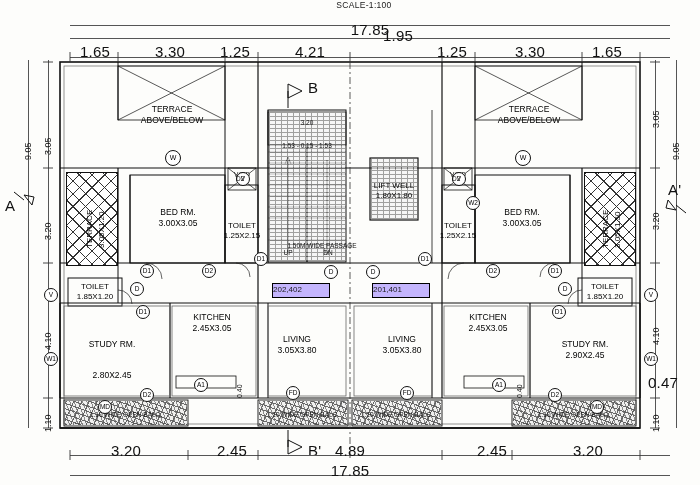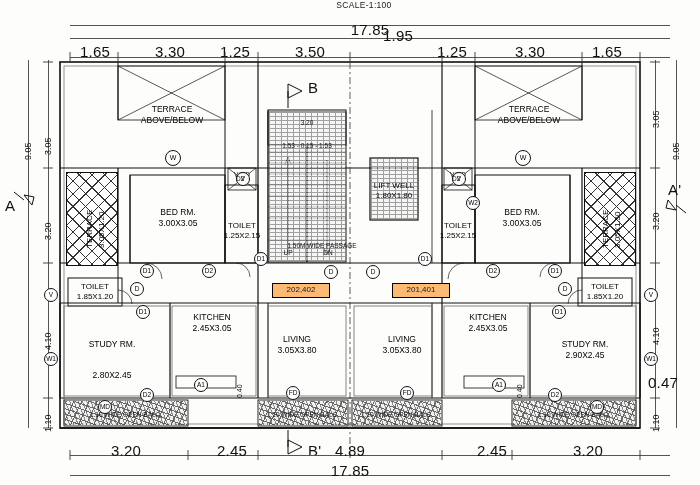--- a/index.html
+++ b/index.html
@@ -44,42 +44,42 @@
   .ctr{transform:translateX(-50%);}
   .title{font-size:8.5px;letter-spacing:.3px;}
 
   
   .mk{position:absolute;width:14px;height:14px;border:1px solid #111;
       border-radius:50%;background:#fff;font-size:7px;line-height:13px;
       text-align:center;color:#000;}
   .mk.sm{width:12px;height:12px;line-height:11px;font-size:6.5px;}
 
   
-  .unitbox{position:absolute;border:1px solid #000;background:#fdba74;
-           font-size:8px;text-align:center;line-height:12px;height:13px;}
+  .unitbox{position:absolute;border:1px solid #000;background:#c4b5fd;
+           font-size:8px;text-align:left;line-height:12px;height:13px;}
 
   .svgwrap{position:absolute;left:0;top:0;width:700px;height:485px;
            pointer-events:none;}
 </style>
 </head>
 <body>
 
 <div id="plan">
 
   <div class="t title ctr" style="left:364px;top:1px;">SCALE-1:100</div>
 
   <div class="ln hl thin" style="left:70px;top:25px;width:600px;"></div>
   <div class="t dim ctr" style="left:370px;top:22px;">17.85</div>
   <div class="ln hl thin" style="left:70px;top:38px;width:600px;"></div>
 
   <div class="ln hl thin" style="left:70px;top:57px;width:600px;"></div>
   <div class="t dim ctr" style="left:95px;top:44px;">1.65</div>
   <div class="t dim ctr" style="left:170px;top:44px;">3.30</div>
   <div class="t dim ctr" style="left:235px;top:44px;">1.25</div>
-  <div class="t dim ctr" style="left:310px;top:44px;">3.50</div>
+  <div class="t dim ctr" style="left:310px;top:44px;">4.21</div>
   <div class="t dim ctr" style="left:398px;top:28px;">1.95</div>
   <div class="t dim ctr" style="left:452px;top:44px;">1.25</div>
   <div class="t dim ctr" style="left:530px;top:44px;">3.30</div>
   <div class="t dim ctr" style="left:607px;top:44px;">1.65</div>
 
   <div class="ln vl thin" style="left:48px;top:60px;height:368px;"></div>
   <div class="ln vl thin" style="left:28px;top:60px;height:368px;"></div>
   <div class="t dimv" style="left:24px;top:160px;">9.05</div>
   <div class="t dimv" style="left:44px;top:155px;">3.05</div>
   <div class="t dimv" style="left:44px;top:240px;">3.20</div>
@@ -286,21 +286,21 @@
   <div class="t lbl ctr" style="left:212px;top:324px;">2.45X3.05</div>
   <div class="t lbl ctr" style="left:488px;top:313px;">KITCHEN</div>
   <div class="t lbl ctr" style="left:488px;top:324px;">2.45X3.05</div>
 
   <div class="t lbl ctr" style="left:297px;top:335px;">LIVING</div>
   <div class="t lbl ctr" style="left:297px;top:346px;">3.05X3.80</div>
   <div class="t lbl ctr" style="left:402px;top:335px;">LIVING</div>
   <div class="t lbl ctr" style="left:402px;top:346px;">3.05X3.80</div>
 
   <div class="unitbox" style="left:272px;top:283px;width:56px;">202,402</div>
-  <div class="unitbox" style="left:392px;top:283px;width:56px;">201,401</div>
+  <div class="unitbox" style="left:372px;top:283px;width:56px;">201,401</div>
 
   <div class="t tiny ctr" style="left:126px;top:412px;">1.10 WIDE OPEN BALC.</div>
   <div class="t tiny ctr" style="left:303px;top:412px;">1.10 WIDE OPEN BALC.</div>
   <div class="t tiny ctr" style="left:397px;top:412px;">1.10 WIDE OPEN BALC.</div>
   <div class="t tiny ctr" style="left:574px;top:412px;">1.10 WIDE OPEN BALC.</div>
 
   <div class="t lbl2 ctr" style="left:394px;top:182px;">LIFT WELL</div>
   <div class="t lbl2 ctr" style="left:394px;top:192px;">1.80X1.80</div>
 
   <div class="t tiny ctr" style="left:242px;top:172px;">VOID</div>

